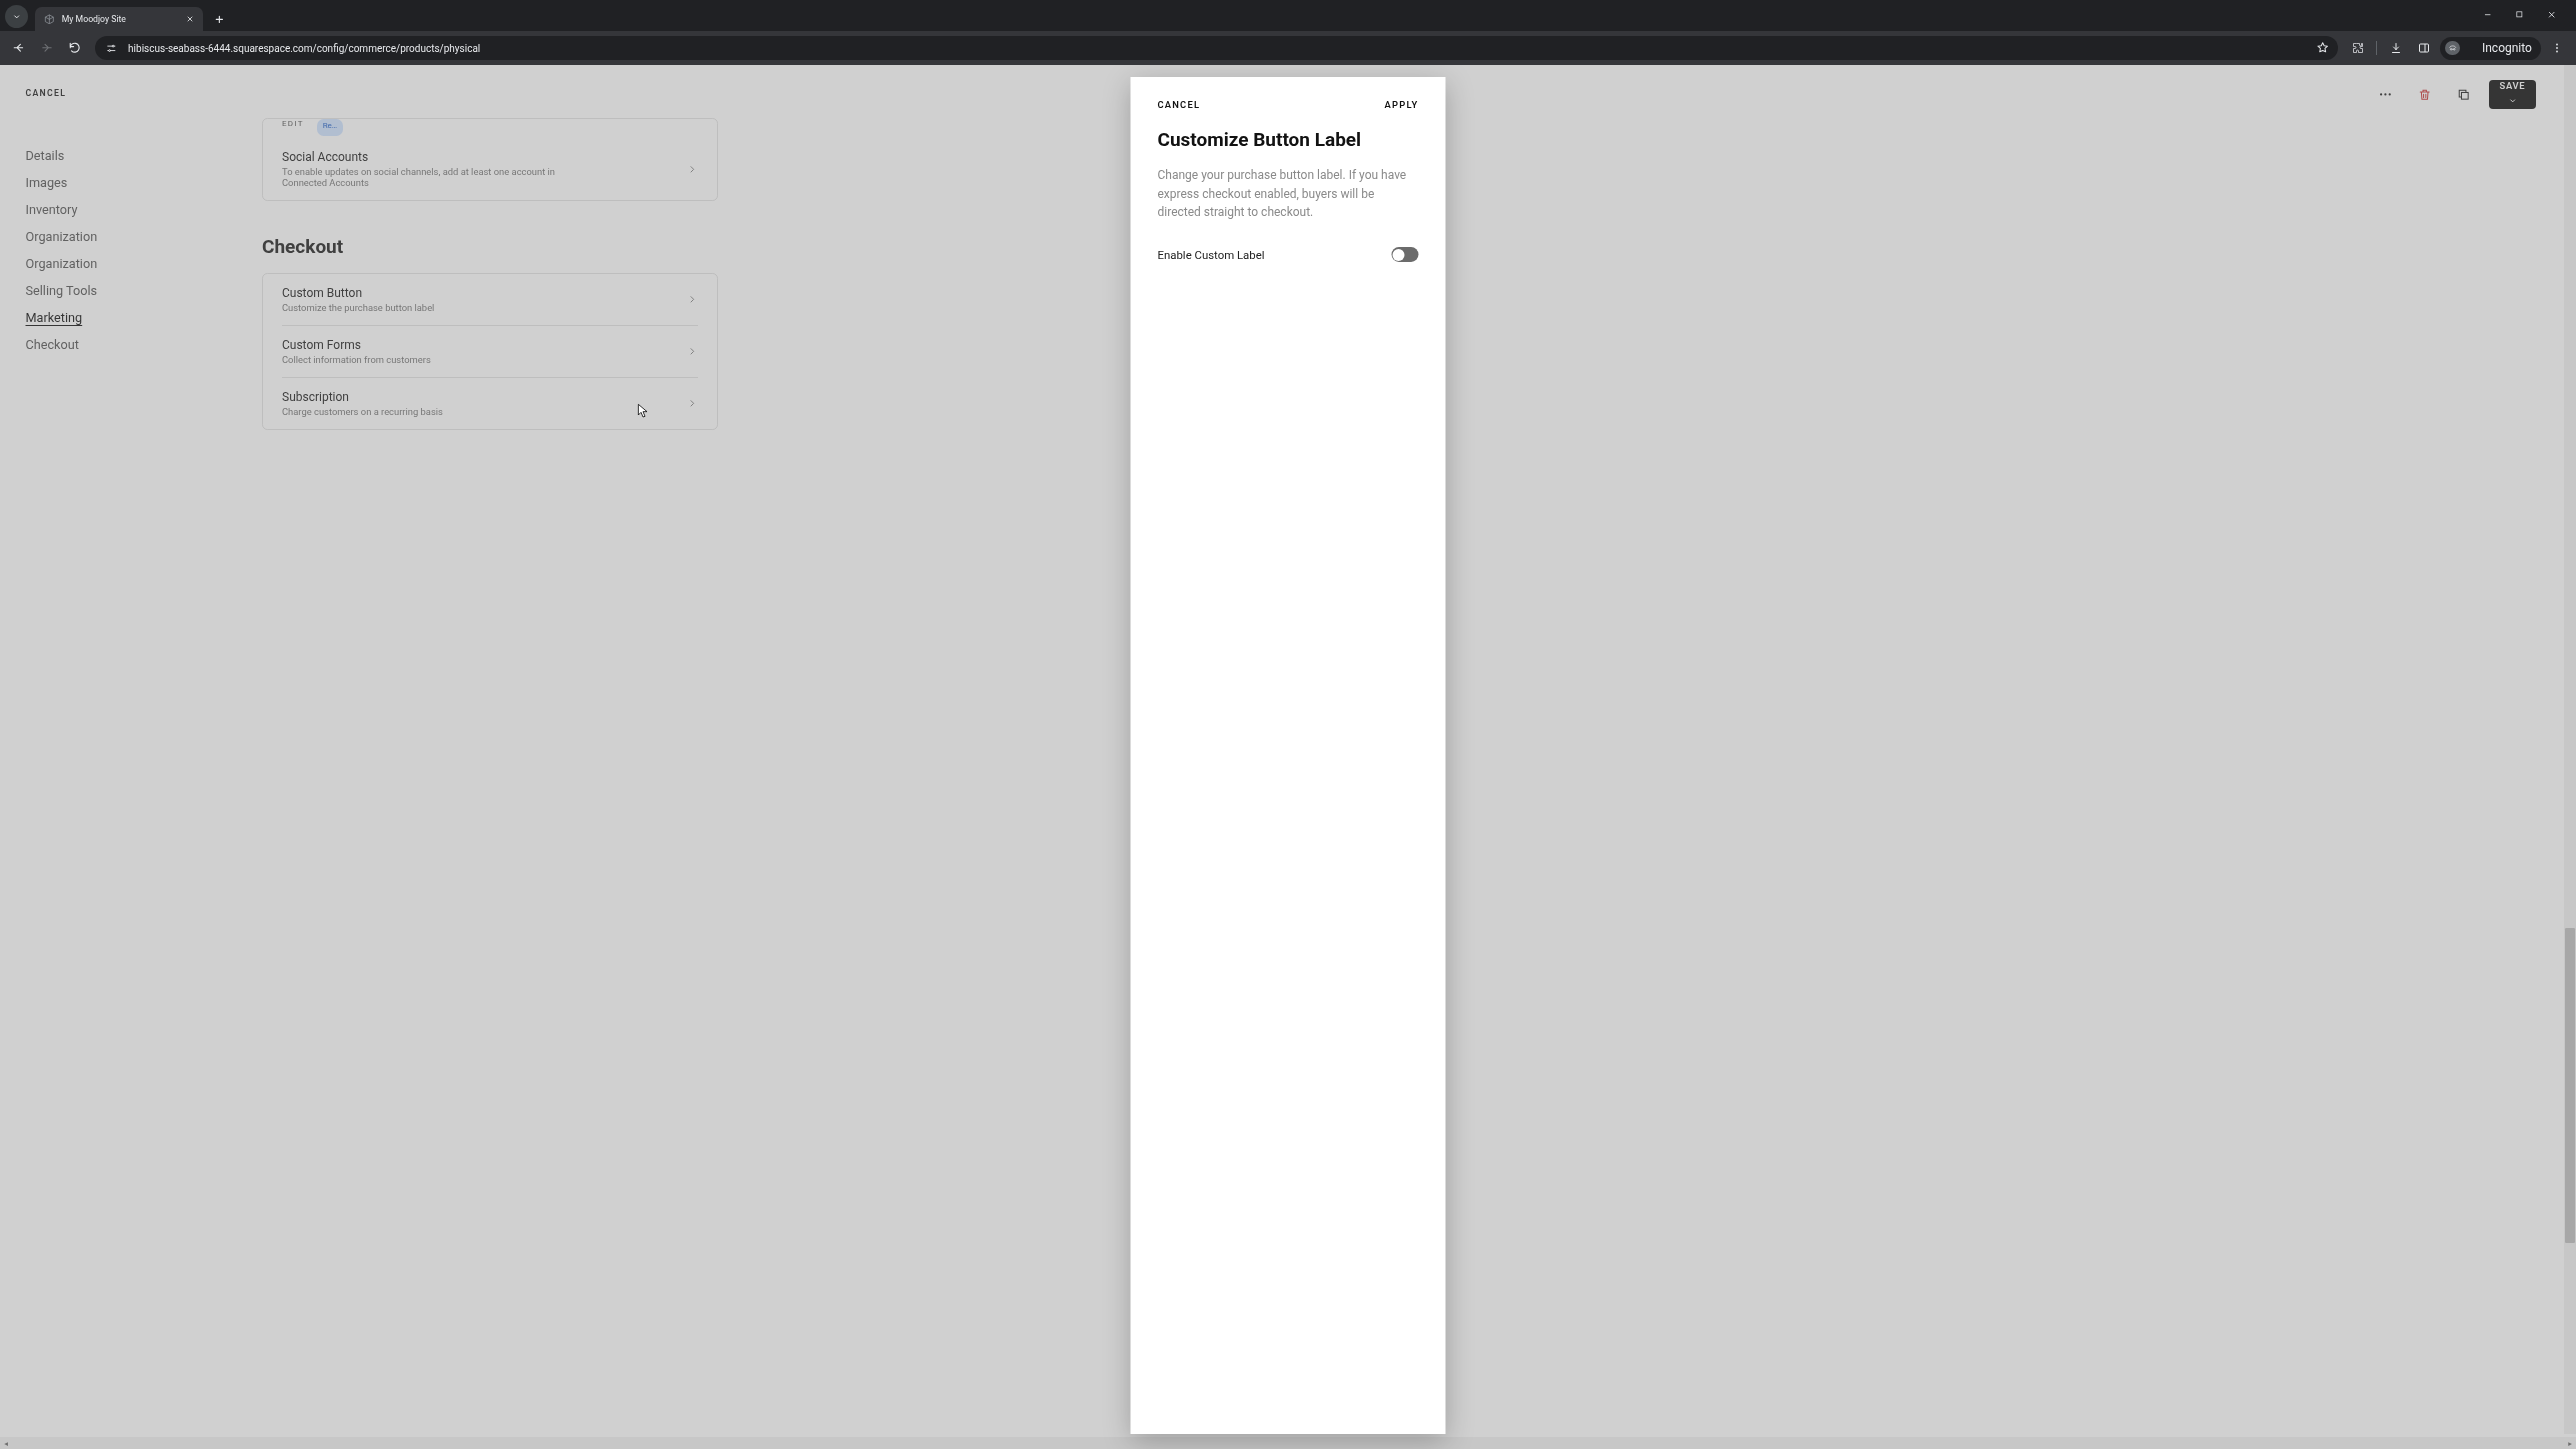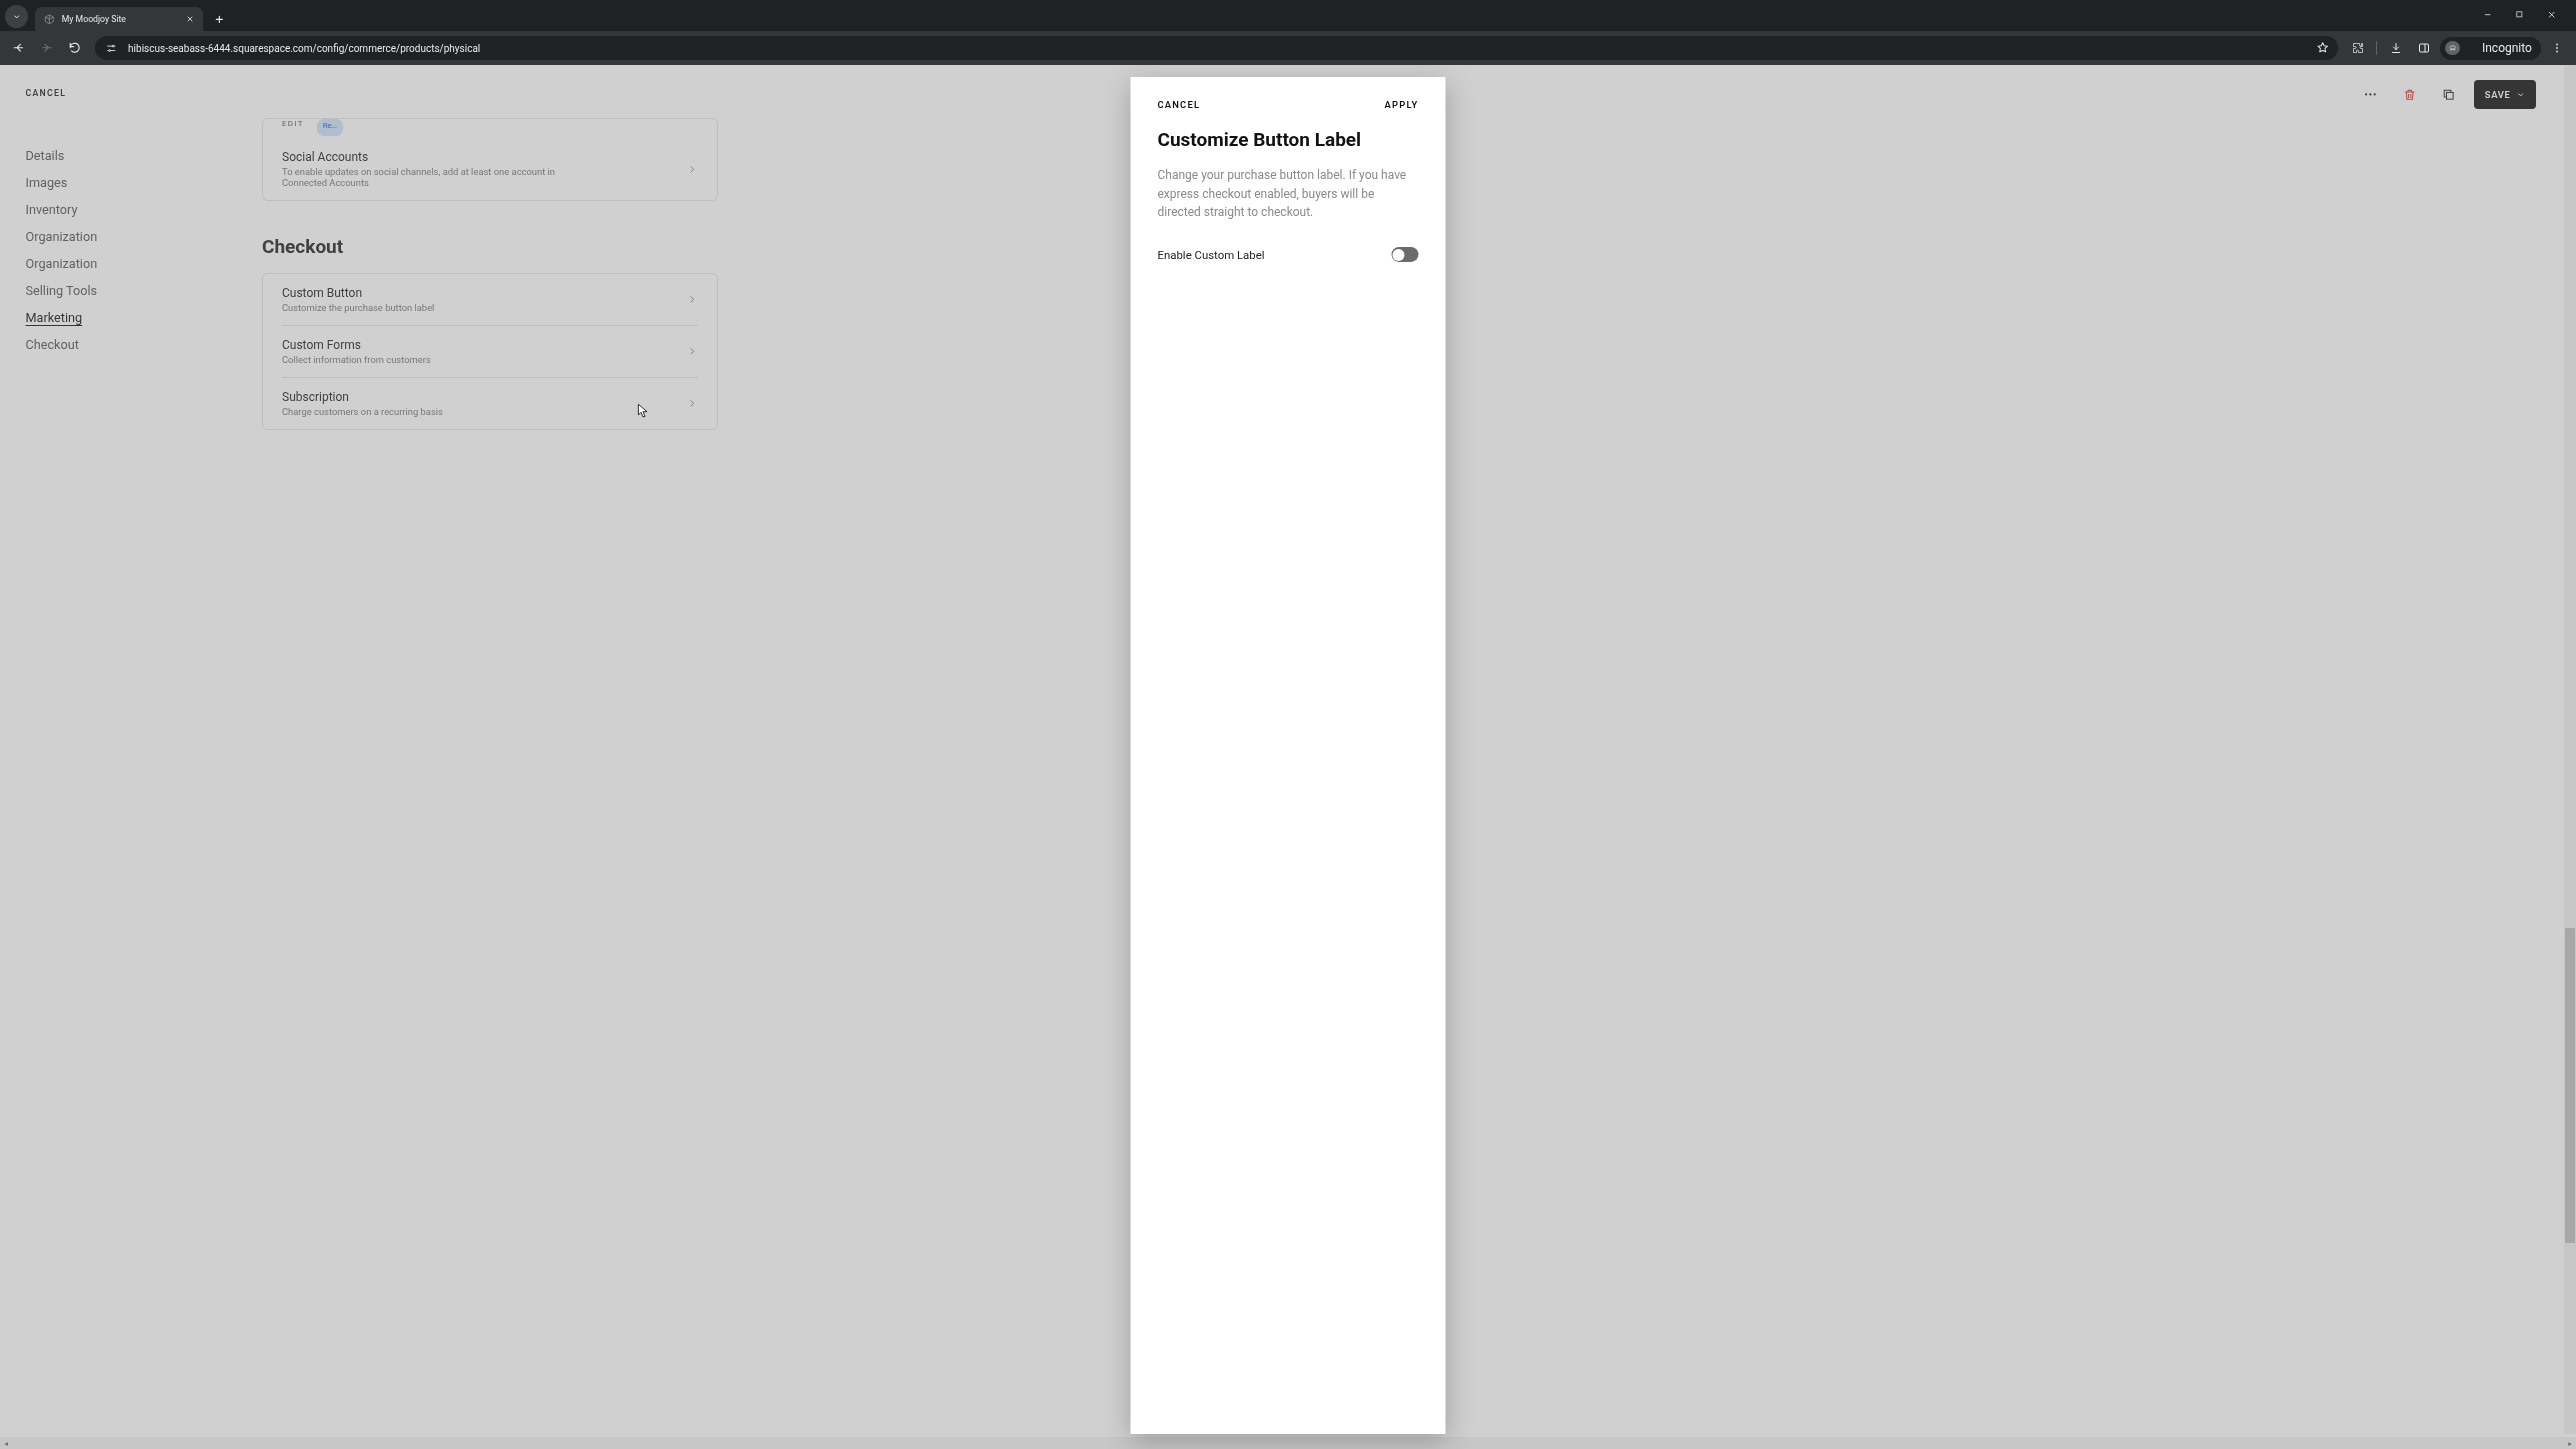--- a/index.html
+++ b/index.html
@@ -156,21 +156,21 @@
     width:27px; height:27px; border-radius:4px;
     display:flex;align-items:center;justify-content:center;
     color:#222;
   }
   .ico-btn.danger { color:#c33; }
   .save-btn {
     background:#121212; color:#fff;
     height:29.5px; border-radius:4px;
     display:flex; align-items:center; gap:5.4px;
     padding: 0 10.7px;
-    font-size:9.4px; font-weight:600; letter-spacing:0.7px;
+    font-size:9.4px; font-weight:600; letter-spacing:0.7px;flex-direction:column;
   }
 
   .card {
     border:0.7px solid #e3e3e3; border-radius:5.4px;
     padding: 0 19px; margin-bottom: 20px;
     max-width: 456px;
   }
   .section-title {
     font-size: 19px; font-weight:700; color:#222;
     margin: 34px 0 14.8px 0;

